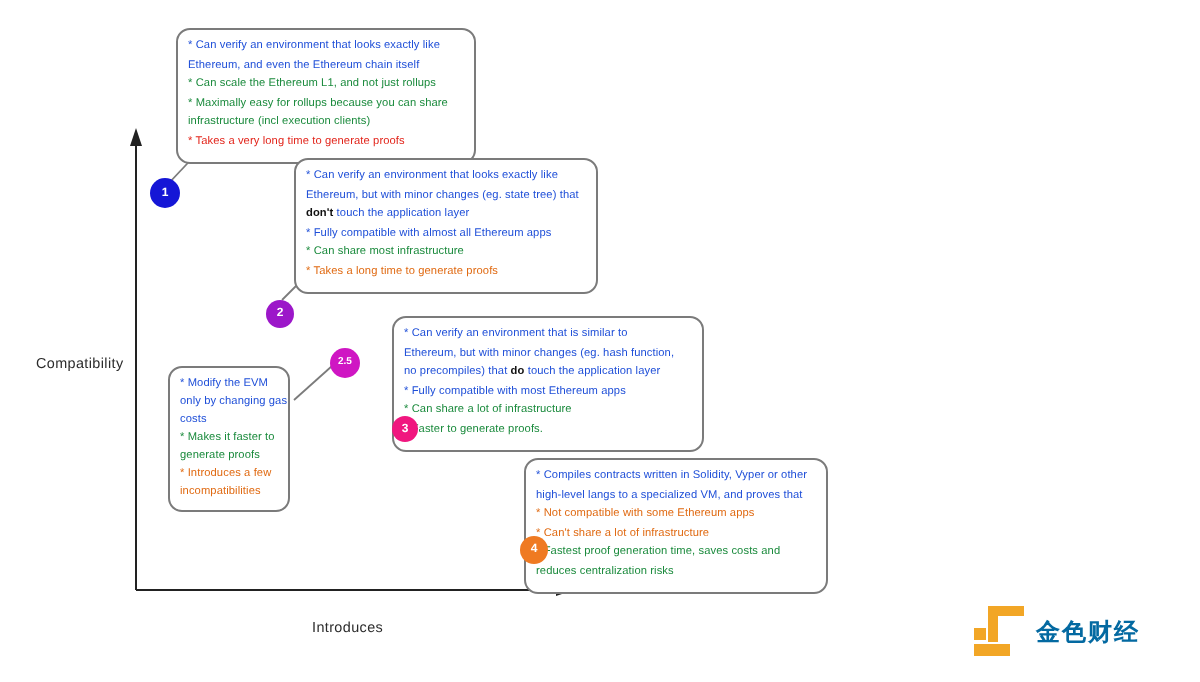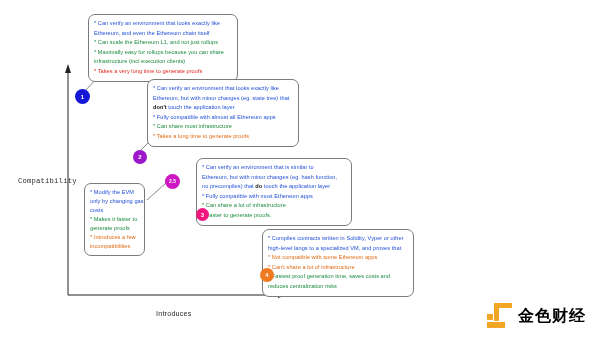--- a/index.html
+++ b/index.html
@@ -15,21 +15,21 @@
   
   .axis-svg{position:absolute;left:0;top:0;width:600px;height:341px;pointer-events:none;}
 
   .axis-label{
     position:absolute;
     font-size:7.2px;
     color:#2b2b2b;
     letter-spacing:.2px;
     white-space:nowrap;
   }
-  #lbl-compat{left:18px;top:177px;font-family:Liberation Mono, monospace;}
+  #lbl-compat{left:18px;top:177px;}
   #lbl-perf{left:156px;top:309px;}
 
   
   .callout{
     position:absolute;
     box-sizing:border-box;
     border:1px solid #7b7b7b;
     border-radius:7px;
     background:#ffffff;
     padding:4px 5px 4px 5px;
@@ -76,21 +76,21 @@
     display:flex;align-items:center;gap:6px;
   }
   .wm-mark{position:relative;width:25px;height:25px;}
   .wm-mark .sq{position:absolute;background:#f2a626;}
   .wm-mark .big{left:7px;top:0px;width:18px;height:18px;}
   .wm-mark .not{left:12px;top:5px;width:13px;height:13px;background:#ffffff;}
   .wm-mark .dot{left:0px;top:11px;width:6px;height:6px;}
   .wm-mark .bar{left:0px;top:19px;width:18px;height:6px;}
   .wm-text{
     font-family:"DejaVu Sans", sans-serif;
-    font-size:16px;font-weight:bold;color:#000000;letter-spacing:1px;line-height:1;
+    font-size:12px;font-weight:bold;color:#0369a1;letter-spacing:1px;line-height:1;
   }
 </style>
 </head>
 <body>
 
 <div id="stage">
 
   <svg class="axis-svg" viewBox="0 0 600 341">
 
     <g>

